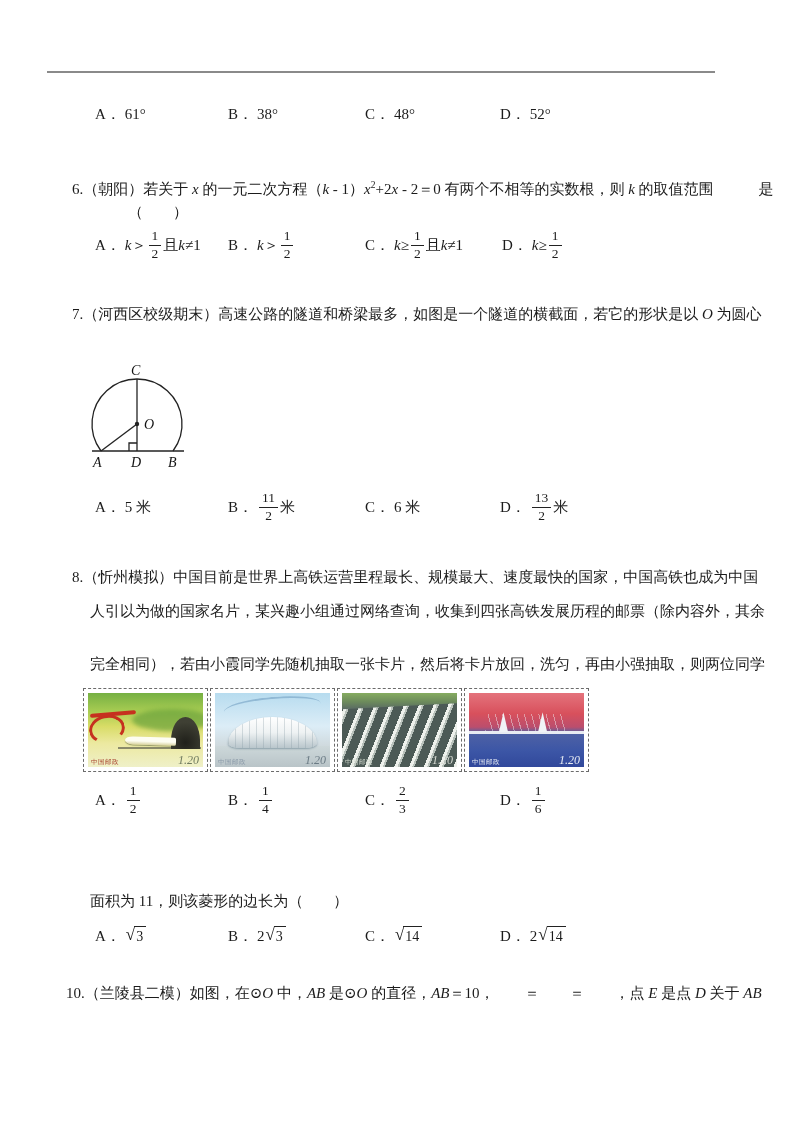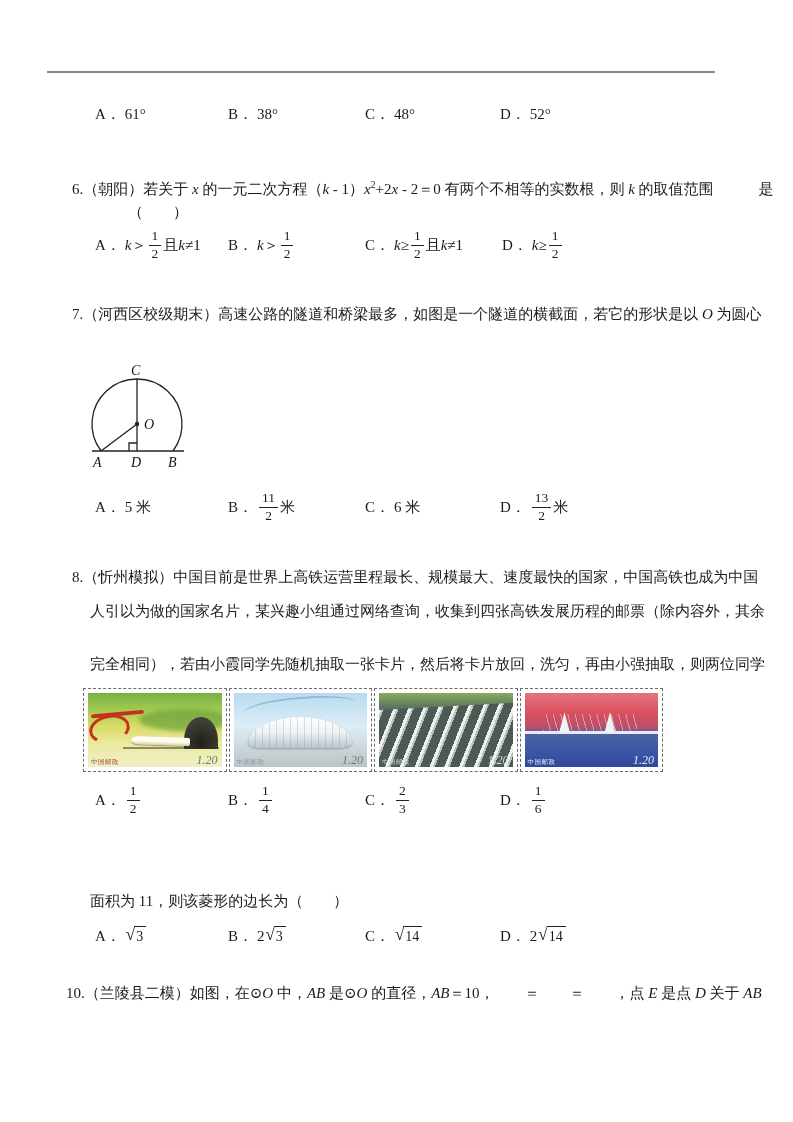--- a/index.html
+++ b/index.html
@@ -16,21 +16,21 @@
   .fnum{border-bottom:1.2px solid #222;padding:0 3px 1px;}
   .fden{padding-top:1px;}
   .rad{display:inline-flex;align-items:flex-start;margin-left:1px;}
   .radsign{font-size:17px;line-height:1.05;margin-right:-1px;}
   .radbody{border-top:1.3px solid #222;padding:2px 3px 0 2px;font-size:14px;line-height:1.15;}
   
   .fig{position:absolute;left:74px;top:364px;width:130px;height:118px;}
   .fig path,.fig line{stroke:#222;fill:none;stroke-width:1.3;}
   .fig text{font-family:"Liberation Serif","DejaVu Serif",serif;font-style:italic;font-size:14px;fill:#111;}
   
-  .stamps{position:absolute;left:83px;top:688px;width:580px;height:84px;display:flex;gap:2px;}
+  .stamps{position:absolute;left:83px;top:688px;width:506px;height:84px;display:flex;gap:2px;}
   .stamp{position:relative;flex:1 1 0;background:#fff;border:1.5px dashed #6b6b6b;box-sizing:border-box;}
   .art{position:absolute;inset:4px;overflow:hidden;}
   .postal{position:absolute;left:3px;bottom:2px;font-size:6.5px;letter-spacing:.5px;line-height:1;}
   .denom{position:absolute;right:4px;bottom:1px;font-size:12px;font-style:italic;line-height:1;}
   
   .s1{background:linear-gradient(180deg,#76b043 0%,#a8cc52 25%,#d8dc66 45%,#ece9a0 68%,#eff0c8 100%);}
   .s1-hill{position:absolute;left:38%;top:22%;width:70%;height:30%;background:#69a23c;border-radius:50%;filter:blur(2px);opacity:.7;}
   .s1-loop{position:absolute;left:1%;top:30%;width:26%;height:30%;border:3px solid #c6311f;border-radius:50%;border-bottom-color:transparent;transform:rotate(-12deg);}
   .s1-bridge{position:absolute;left:2%;top:26%;width:40%;height:6%;background:#c6311f;border-radius:2px;transform:rotate(-5deg);}
   .s1-tunnel{position:absolute;right:3%;bottom:25%;width:25%;height:42%;background:radial-gradient(circle at 50% 80%,#20201a 0%,#3f4034 70%);border-radius:50% 50% 0 0/75% 75% 0 0;}

